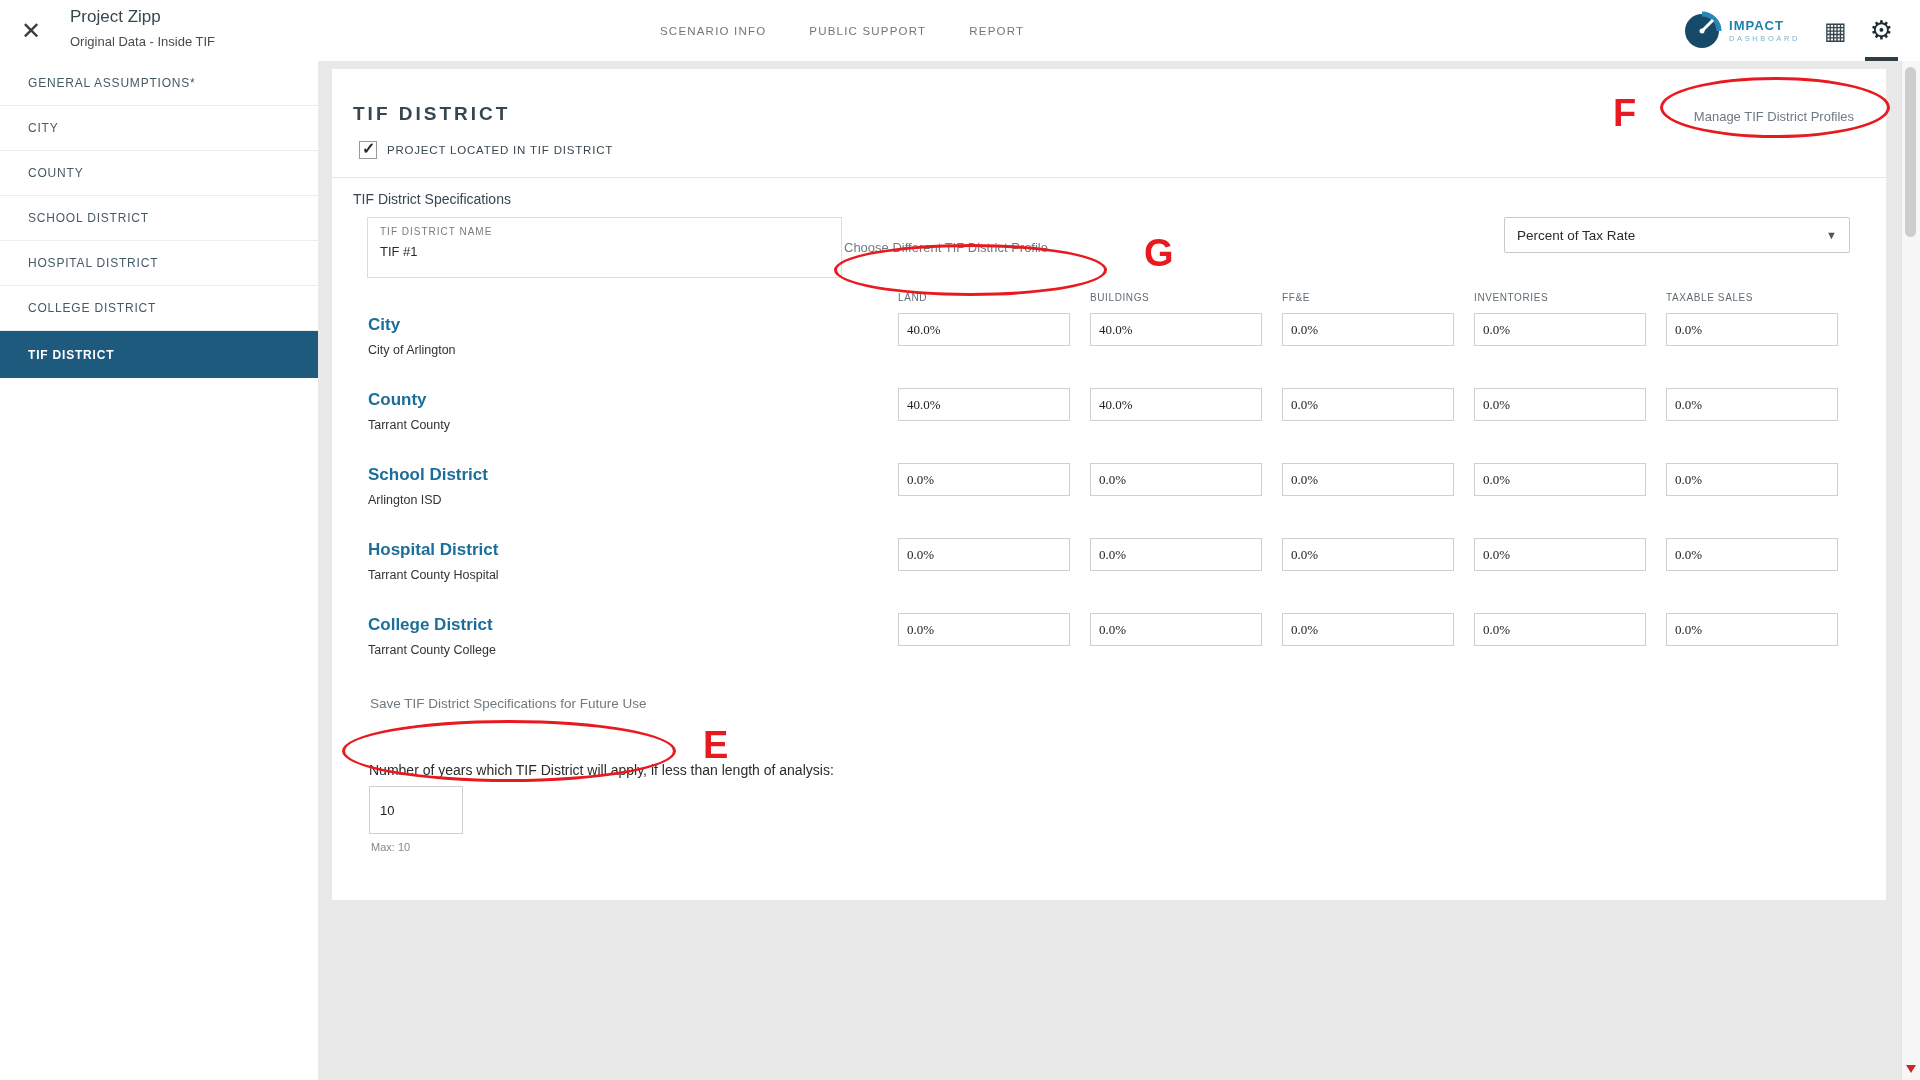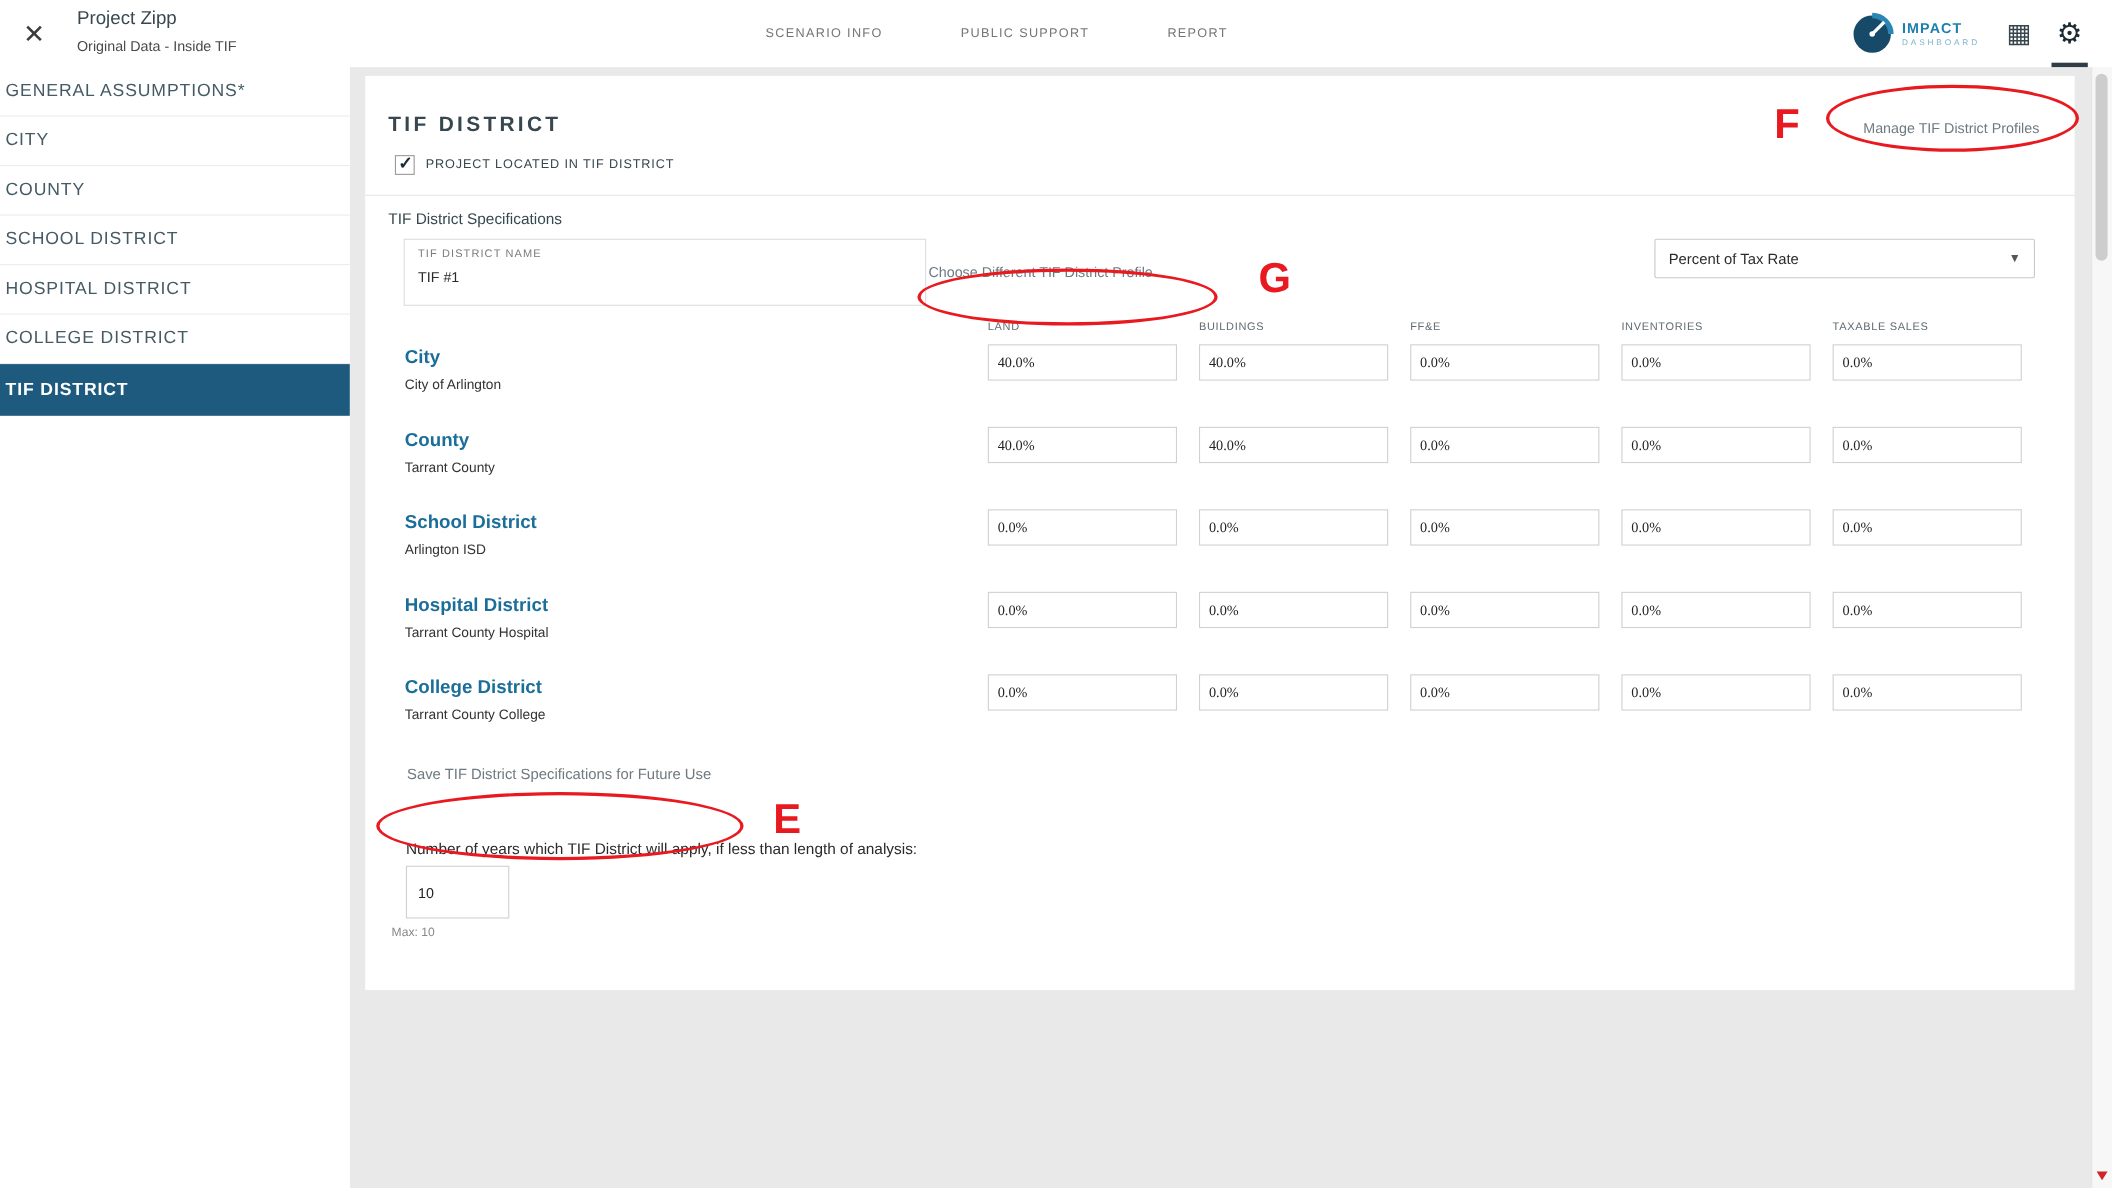--- a/index.html
+++ b/index.html
@@ -6,34 +6,34 @@
   html,body { width:1920px; height:1080px; overflow:hidden; background:#ffffff;
               font-family:"Liberation Sans", sans-serif; }
 
   
   .header { position:absolute; top:0; left:0; width:1920px; height:61px; background:#fff; z-index:10; }
   .close-x { position:absolute; left:14px; top:14px; width:34px; height:34px; font-size:24px; color:#3c3c3c;
              display:flex; align-items:center; justify-content:center; cursor:pointer; }
   .title-block { position:absolute; left:70px; top:7px; }
   .title-block .t1 { font-size:17px; color:#37474f; font-weight:500; }
   .title-block .t2 { font-size:13px; color:#4a4a4a; margin-top:7px; }
-  .tabs { position:absolute; left:696px; top:0; height:61px; display:flex; align-items:center; gap:71px; }
+  .tabs { position:absolute; left:660px; top:0; height:61px; display:flex; align-items:center; gap:43px; }
   .tab { font-size:11.5px; letter-spacing:1.2px; color:#757575; cursor:pointer; }
   .header-right { position:absolute; right:22px; top:0; height:61px; display:flex; align-items:center; gap:18px; }
   .logo { display:flex; align-items:center; gap:7px; margin-right:6px; }
   .logo-text .lt1 { font-size:13px; font-weight:bold; color:#1d7fae; letter-spacing:1px; }
   .logo-text .lt2 { font-size:7.5px; letter-spacing:2.6px; color:#7ab4cd; margin-top:1px; }
   .hicon { font-size:24px; color:#36454d; cursor:pointer; line-height:1; }
   .gear-wrap { position:relative; height:61px; display:flex; align-items:center; padding:0 5px; }
   .gear-wrap::after { content:""; position:absolute; left:0; right:0; bottom:0; height:4px; background:#2f3e46; }
   .gear { font-size:26px; color:#1d2b33; }
 
   
   .sidebar { position:absolute; left:0; top:61px; width:318px; bottom:0; background:#fff; z-index:5; }
-  .side-item { height:45px; display:flex; align-items:center; padding-left:5px; font-size:16px;
+  .side-item { height:45px; display:flex; align-items:center; padding-left:28px; font-size:12px;
                letter-spacing:.8px; color:#455a64; font-weight:500; border-bottom:1px solid #ececec; cursor:pointer; }
   .side-item.active { background:#1e5a7d; color:#ffffff; font-weight:bold; border-bottom:none; height:47px; }
 
   
   .content-region { position:absolute; left:318px; top:61px; right:19px; bottom:0; background:#e9e9e9; }
   .card { position:relative; margin:8px 0 0 14px; width:1554px; height:831px; background:#ffffff; overflow:hidden; }
 
   .page-title { margin:34px 0 0 21px; font-size:19px; letter-spacing:3px; font-weight:600; color:#37474f; }
   .manage-link { position:absolute; right:32px; top:40px; font-size:13px; color:#6e7a80; cursor:pointer; }
 
@@ -67,21 +67,21 @@
   .t-sub  { font-size:12.5px; color:#333; margin-top:8px; }
   .cell input { width:172px; height:33px; border:1px solid #d0d0d0; padding:0 8px; font-size:13px; color:#222;
                 font-family:Liberation Serif, serif; background:#fff; }
 
   .save-link { display:inline-block; margin:8px 0 0 38px; font-size:13.5px; color:#6e7a80; cursor:pointer; }
 
   .years-label { margin:50px 0 0 37px; font-size:14px; color:#2b2b2b; }
   .years-input { margin:8px 0 0 37px; }
   .years-input input { width:94px; height:48px; border:1px solid #d0d0d0; padding:0 10px; font-size:13px; color:#222;
                        font-family:"Liberation Sans", sans-serif; }
-  .max-note { margin:7px 0 0 24px; font-size:11px; color:#888; }
+  .max-note { margin:7px 0 0 39px; font-size:11px; color:#888; }
 
   
   .scrollbar { position:absolute; right:0; top:61px; width:19px; bottom:0; background:#f7f7f7; border-left:1px solid #e3e3e3; }
   .scroll-thumb { position:absolute; top:6px; left:3px; width:11px; height:170px; background:#cdcdcd; border-radius:6px; }
   .scroll-down { position:absolute; bottom:7px; left:4px; width:0; height:0;
                  border-left:5px solid transparent; border-right:5px solid transparent; border-top:8px solid #cf2428; }
 
   
   .anno { position:absolute; z-index:50; pointer-events:none; }
   .anno-ellipse { border:3px solid #e8191f; border-radius:50%; }

